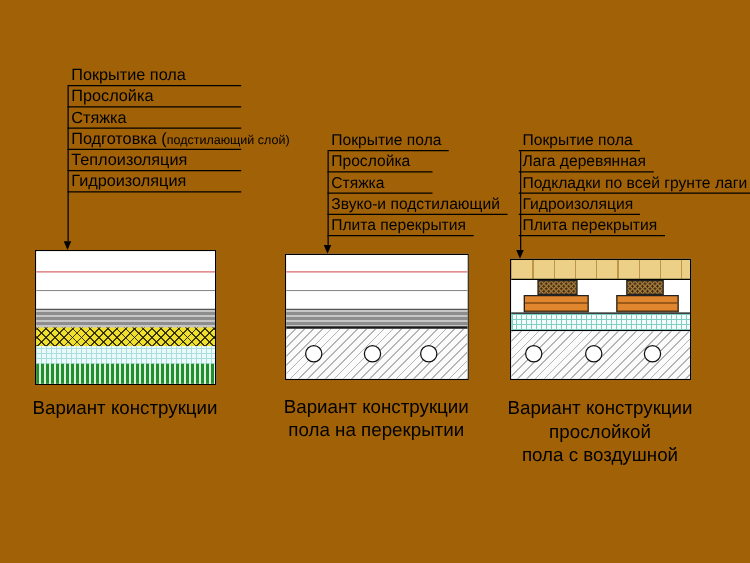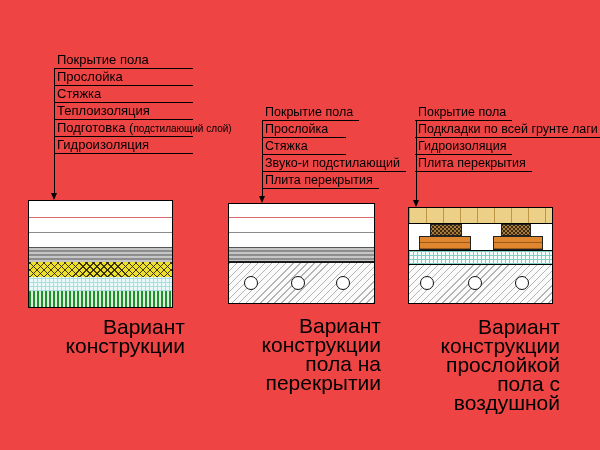--- a/index.html
+++ b/index.html
@@ -1,17 +1,17 @@
 <!DOCTYPE html>
 <html style="--interlayer_red: #d96b6b; --thermal_yellow: #efe02e; --waterproof_cyan: #aadede; --ground_green: #1f9030; --hatch_gray: #b5b5b5; --floor_tan: #ecd088; --joist_brown: #a97c3c; --pad_orange: #e0862f; --teal_grid: #7fd0c4;"><head>
 <meta charset="utf-8">
 <style>
   html,body{margin:0;padding:0;}
   body{font-family:"Liberation Sans",sans-serif;background:#fff;}
-  #stage{position:relative;width:600px;height:450px;background:#ef4444;overflow:hidden;}
+  #stage{position:relative;width:600px;height:450px;background:#a16207;overflow:hidden;}
   *{box-sizing:border-box;}
 
   
   .lstack{position:absolute;}
   .lrow{font-size:13px;line-height:16px;height:17px;color:#000;
         border-bottom:1px solid #000;white-space:nowrap;padding-left:3px;}
   .lstack.fixedw .lrow{width:139px;}
   .lstack.autow .lrow{width:max-content;min-width:84px;padding-right:6px;font-size:12.5px;}
   .lrow .note{font-size:10px;}
 
@@ -67,33 +67,33 @@
   .pad{position:absolute;border:1px solid #222;background-color:var(--pad_orange,#e0862f);
     background-image:repeating-linear-gradient(180deg,transparent 0 5px,#9c5a18 5px 6px);}
 
   .teal-grid{height:15px;border-top:1px solid #000;border-bottom:1px solid #000;
     background-color:#f4fbfa;
     background-image:
       repeating-linear-gradient(90deg,var(--teal_grid,#7fd0c4) 0 1px,transparent 1px 4px),
       repeating-linear-gradient(0deg,var(--teal_grid,#7fd0c4) 0 1px,transparent 1px 4px);}
 
   
-  .caption{position:absolute;text-align:right;font-size:21px;line-height:19px;color:#000;}
+  .caption{position:absolute;text-align:center;font-size:15px;line-height:19px;color:#000;}
 </style>
 </head>
 <body>
 
 <div id="stage">
 
   <div class="lstack fixedw" style="left:54px;top:52px;">
     <div class="lrow"><span>Покрытие пола</span></div>
     <div class="lrow"><span>Прослойка</span></div>
     <div class="lrow"><span>Стяжка</span></div>
+    <div class="lrow"><span>Подготовка (</span><span class="note">подстилающий слой)</span></div>
     <div class="lrow"><span>Теплоизоляция</span></div>
-    <div class="lrow"><span>Подготовка (</span><span class="note">подстилающий слой)</span></div>
     <div class="lrow"><span>Гидроизоляция</span></div>
   </div>
   <div class="leader" style="left:54px;top:69px;height:124px;"></div>
   <div class="arrowhead" style="left:51px;top:193px;"></div>
 
   <div class="box" style="left:28px;top:200px;width:145px;height:108px;">
     <div class="layer white16"></div>
     <div class="layer interlayer"></div>
     <div class="layer white14"></div>
     <div class="layer prep-gray"></div>
@@ -128,20 +128,21 @@
     </div>
   </div>
 
   <div class="caption" style="left:221px;top:316px;width:160px;">
     <div>Вариант конструкции</div>
     <div>пола на перекрытии</div>
   </div>
 
   <div class="lstack autow" style="left:415px;top:104px;">
     <div class="lrow"><span>Покрытие пола</span></div>
+    <div class="lrow"><span>Лага деревянная</span></div>
     <div class="lrow"><span>Подкладки по всей грунте лаги</span></div>
     <div class="lrow"><span>Гидроизоляция</span></div>
     <div class="lrow"><span>Плита перекрытия</span></div>
   </div>
   <div class="leader" style="left:416px;top:121px;height:79px;"></div>
   <div class="arrowhead" style="left:413px;top:200px;"></div>
 
   <div class="box" style="left:408px;top:207px;width:145px;height:97px;">
     <div class="layer tan"></div>
     <div class="layer airgap">

